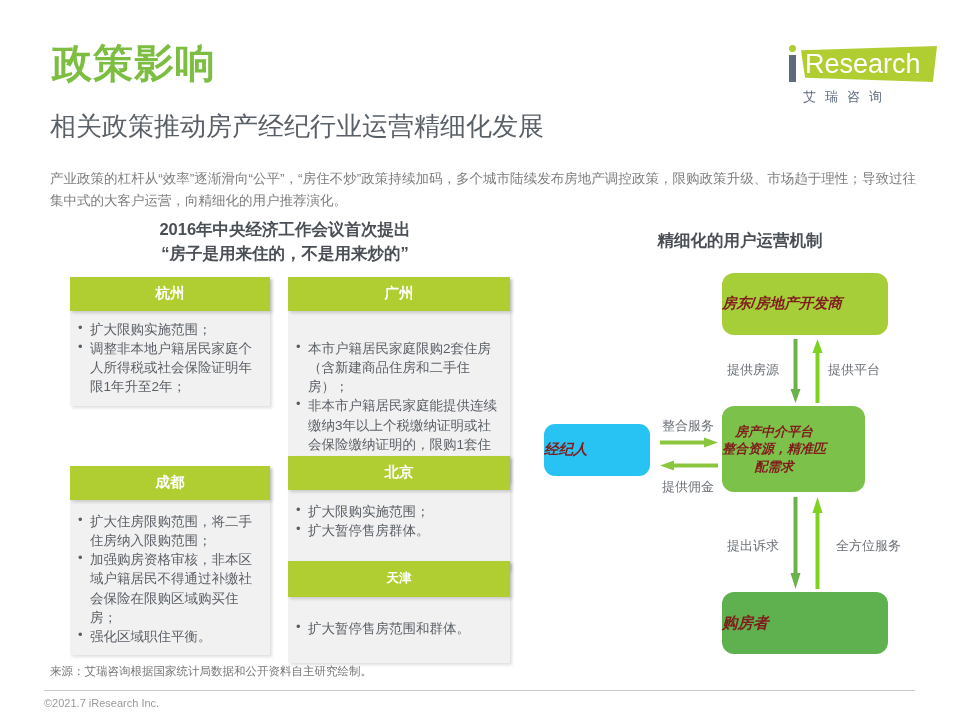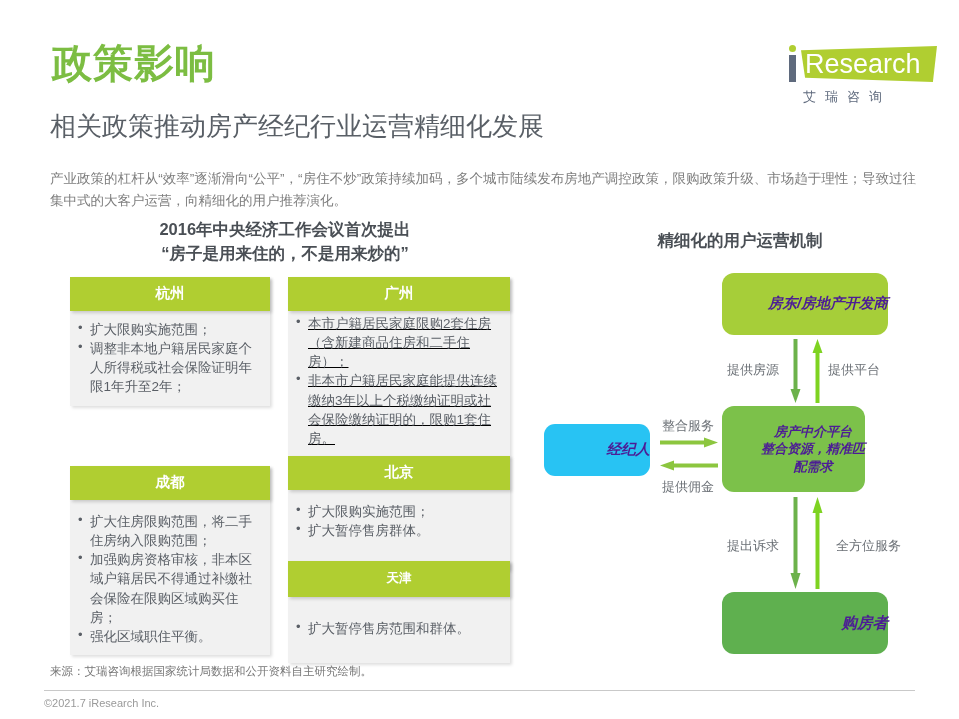--- a/index.html
+++ b/index.html
@@ -163,41 +163,41 @@
   #card-hangzhou { left: 70px; top: 277px;  width: 200px; }
   #card-chengdu  { left: 70px; top: 466px;  width: 200px; }
   #card-guangzhou{ left: 288px; top: 277px; width: 222px; }
   #card-beijing  { left: 288px; top: 456px; width: 222px; }
   #card-tianjin  { left: 288px; top: 561px; width: 222px; }
 
   #card-beijing .card-body { padding-top: 12px; padding-bottom: 30px; }
   #card-tianjin .card-head { font-size: 12.5px; padding: 9px 0 10px 0; }
   #card-tianjin .card-body { padding-top: 22px; padding-bottom: 25px; }
   #card-chengdu .card-body { padding-top: 12px; }
-  #card-guangzhou .card-body { padding-top: 3px; text-decoration: underline; }
+  #card-guangzhou .card-body { padding-top: 28px; }
 
   
   #diagram-title {
     position: absolute;
     left: 560px;
     top: 230px;
     width: 360px;
     text-align: center;
     font-size: 16.5px;
     font-weight: bold;
     color: #4a4f55;
   }
   .node {
     position: absolute;
     border-radius: 12px;
-    color: #4c1d95;
+    color: #7f1d1d;
     font-weight: bold;
     display: flex;
     align-items: center;
-    justify-content: flex-end;
+    justify-content: flex-start;
     text-align: center;
     line-height: 1.35;
     font-style: italic;
   }
   #node-landlord {
     left: 722px; top: 273px; width: 166px; height: 62px;
     background: #a6ce39; font-size: 14.5px;
   }
   #node-platform {
     left: 722px; top: 406px; width: 143px; height: 86px;

